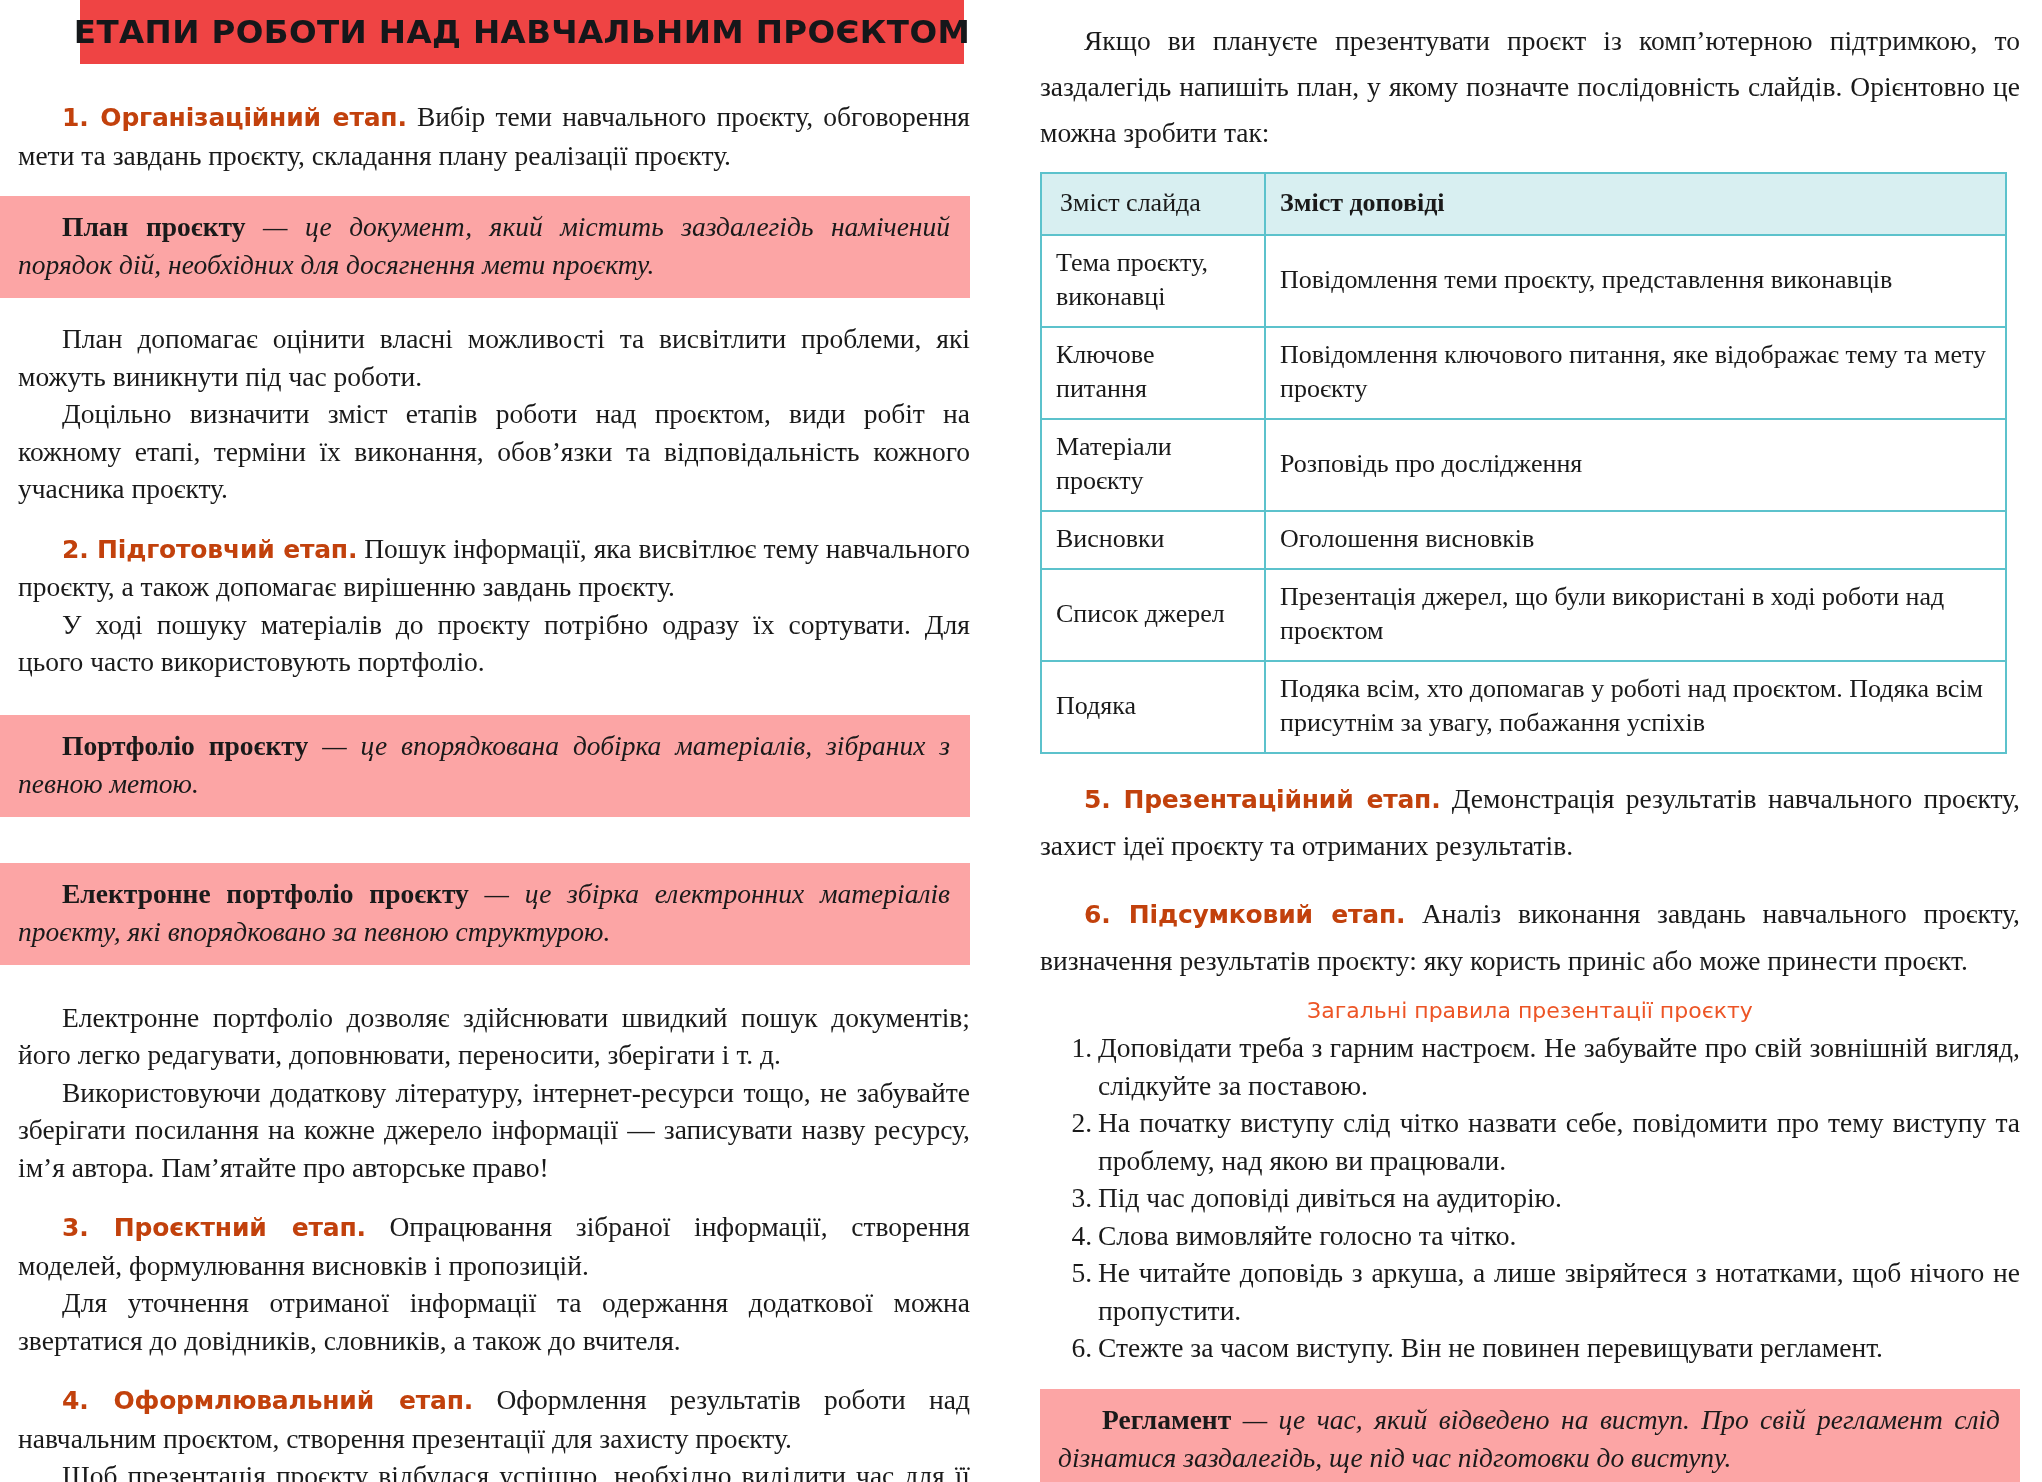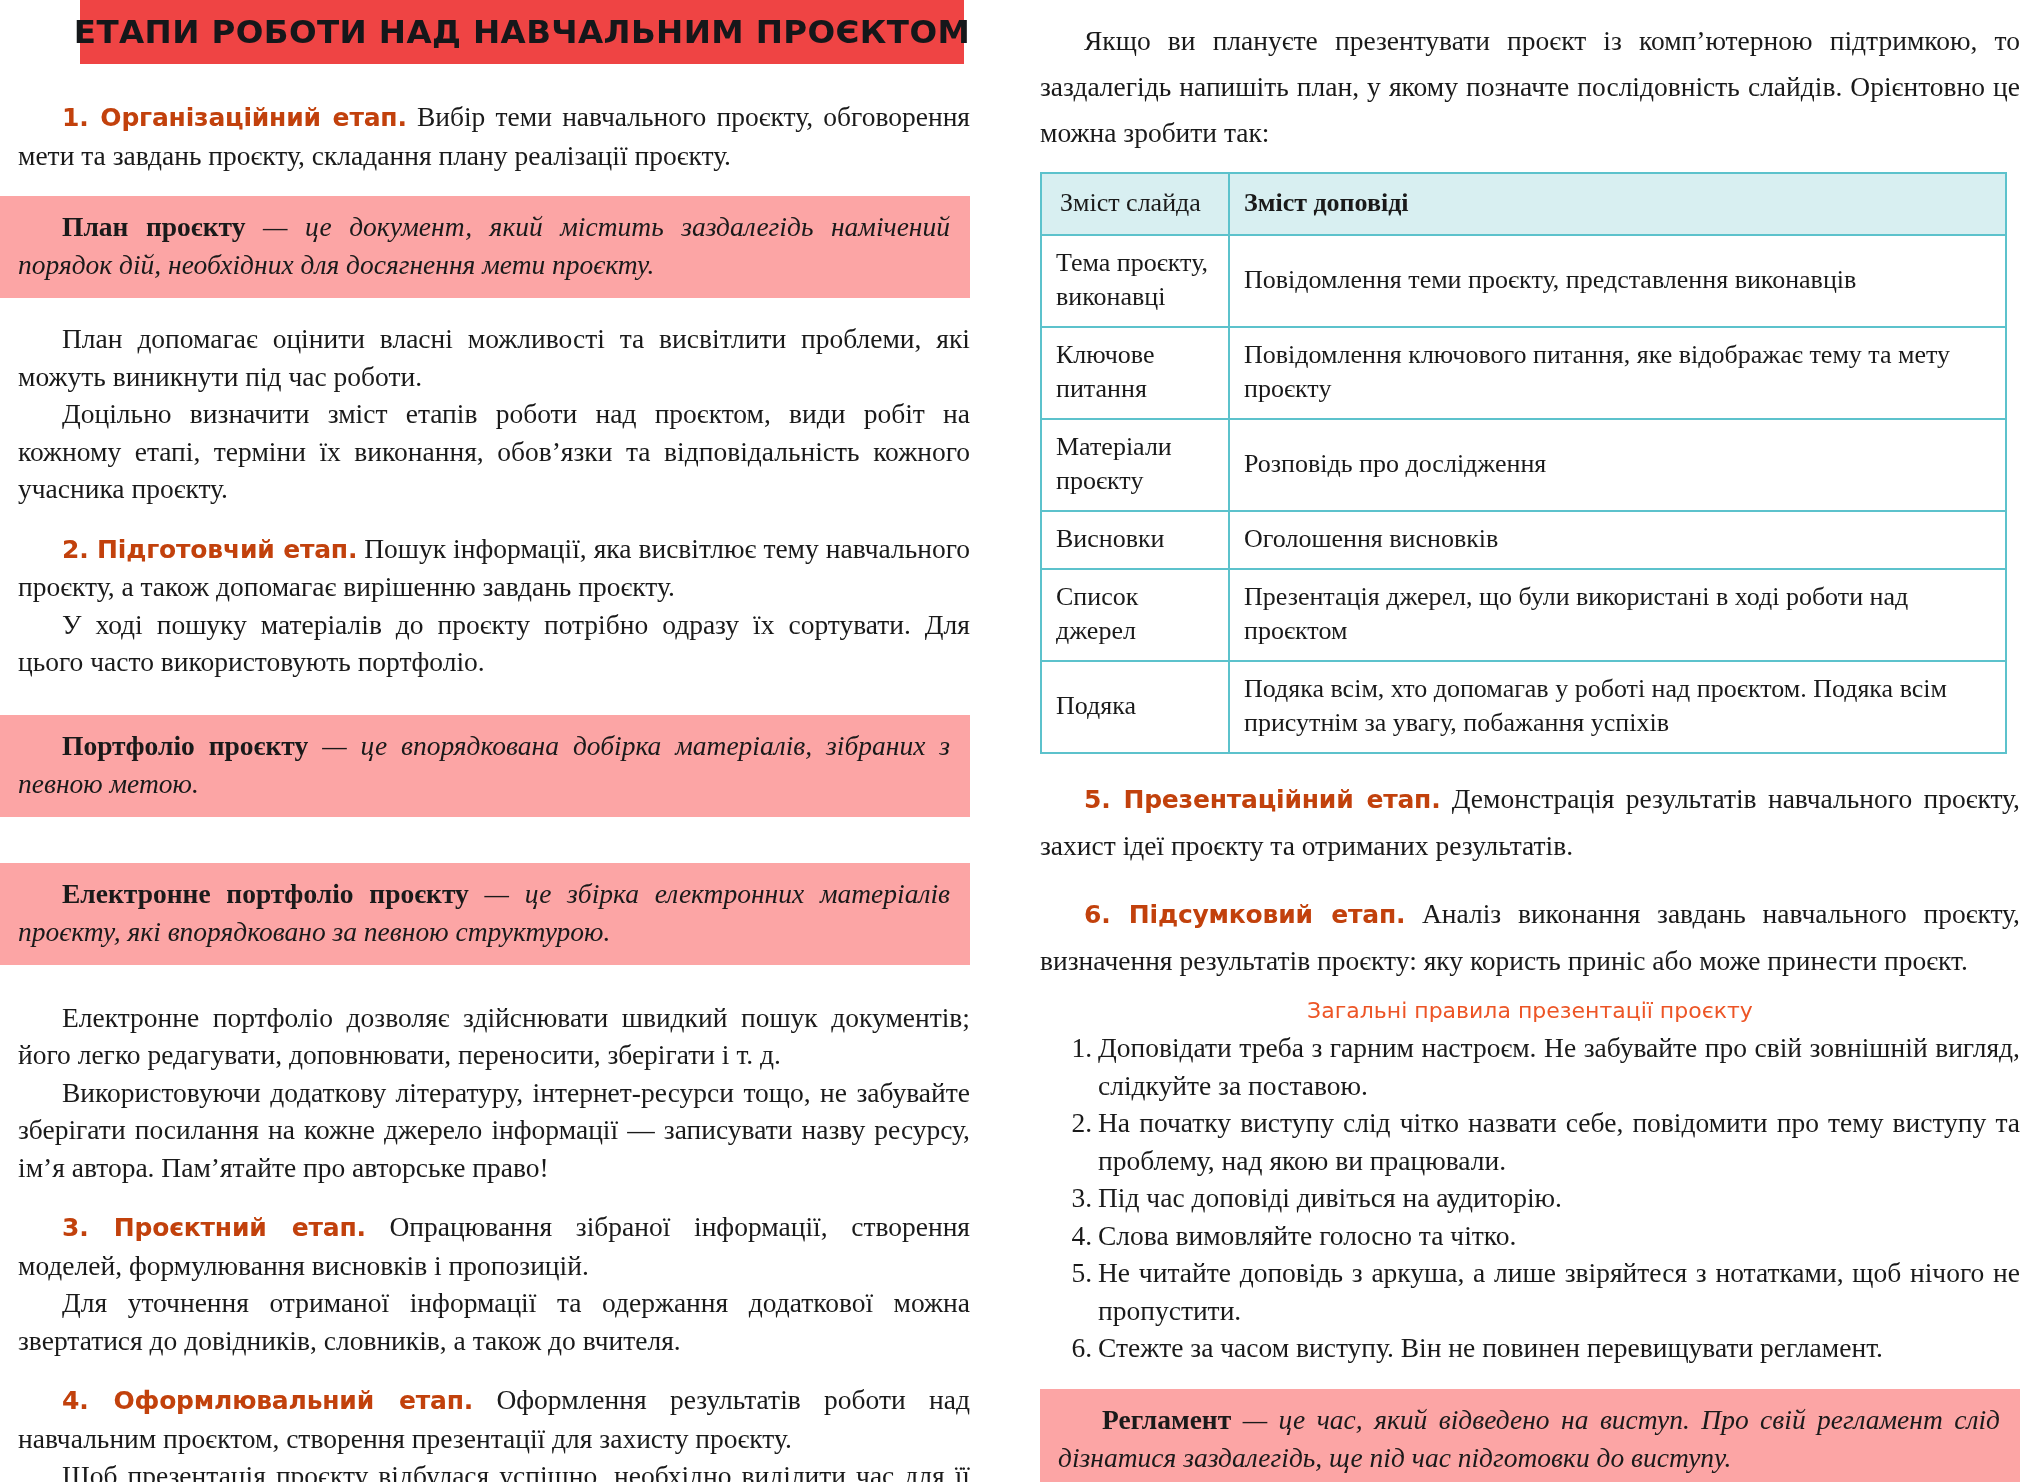--- a/index.html
+++ b/index.html
@@ -132,21 +132,21 @@
     text-align: left;
     vertical-align: middle;
     padding: 10px 14px 12px 14px;
     box-sizing: border-box;
   }
   table.slide-table th {
     background: #d8eff1;
     font-weight: 400;
     height: 62px;
   }
-  table.slide-table th.c1 { width: 188px; padding-left: 18px; }
+  table.slide-table th.c1 { width: 224px; padding-left: 18px; }
   table.slide-table th.c2 { text-align: left; font-weight: bold; }
   table.slide-table td.c1 { width: 212px; }
   table.slide-table td { background: #ffffff; }
   table.slide-table tr.r-tall td { height: 92px; }
   table.slide-table tr.r-short td { height: 56px; }
 
   
   .rules-title {
     color: #ed5526;
     font-family: "DejaVu Sans", "Liberation Sans", sans-serif;

